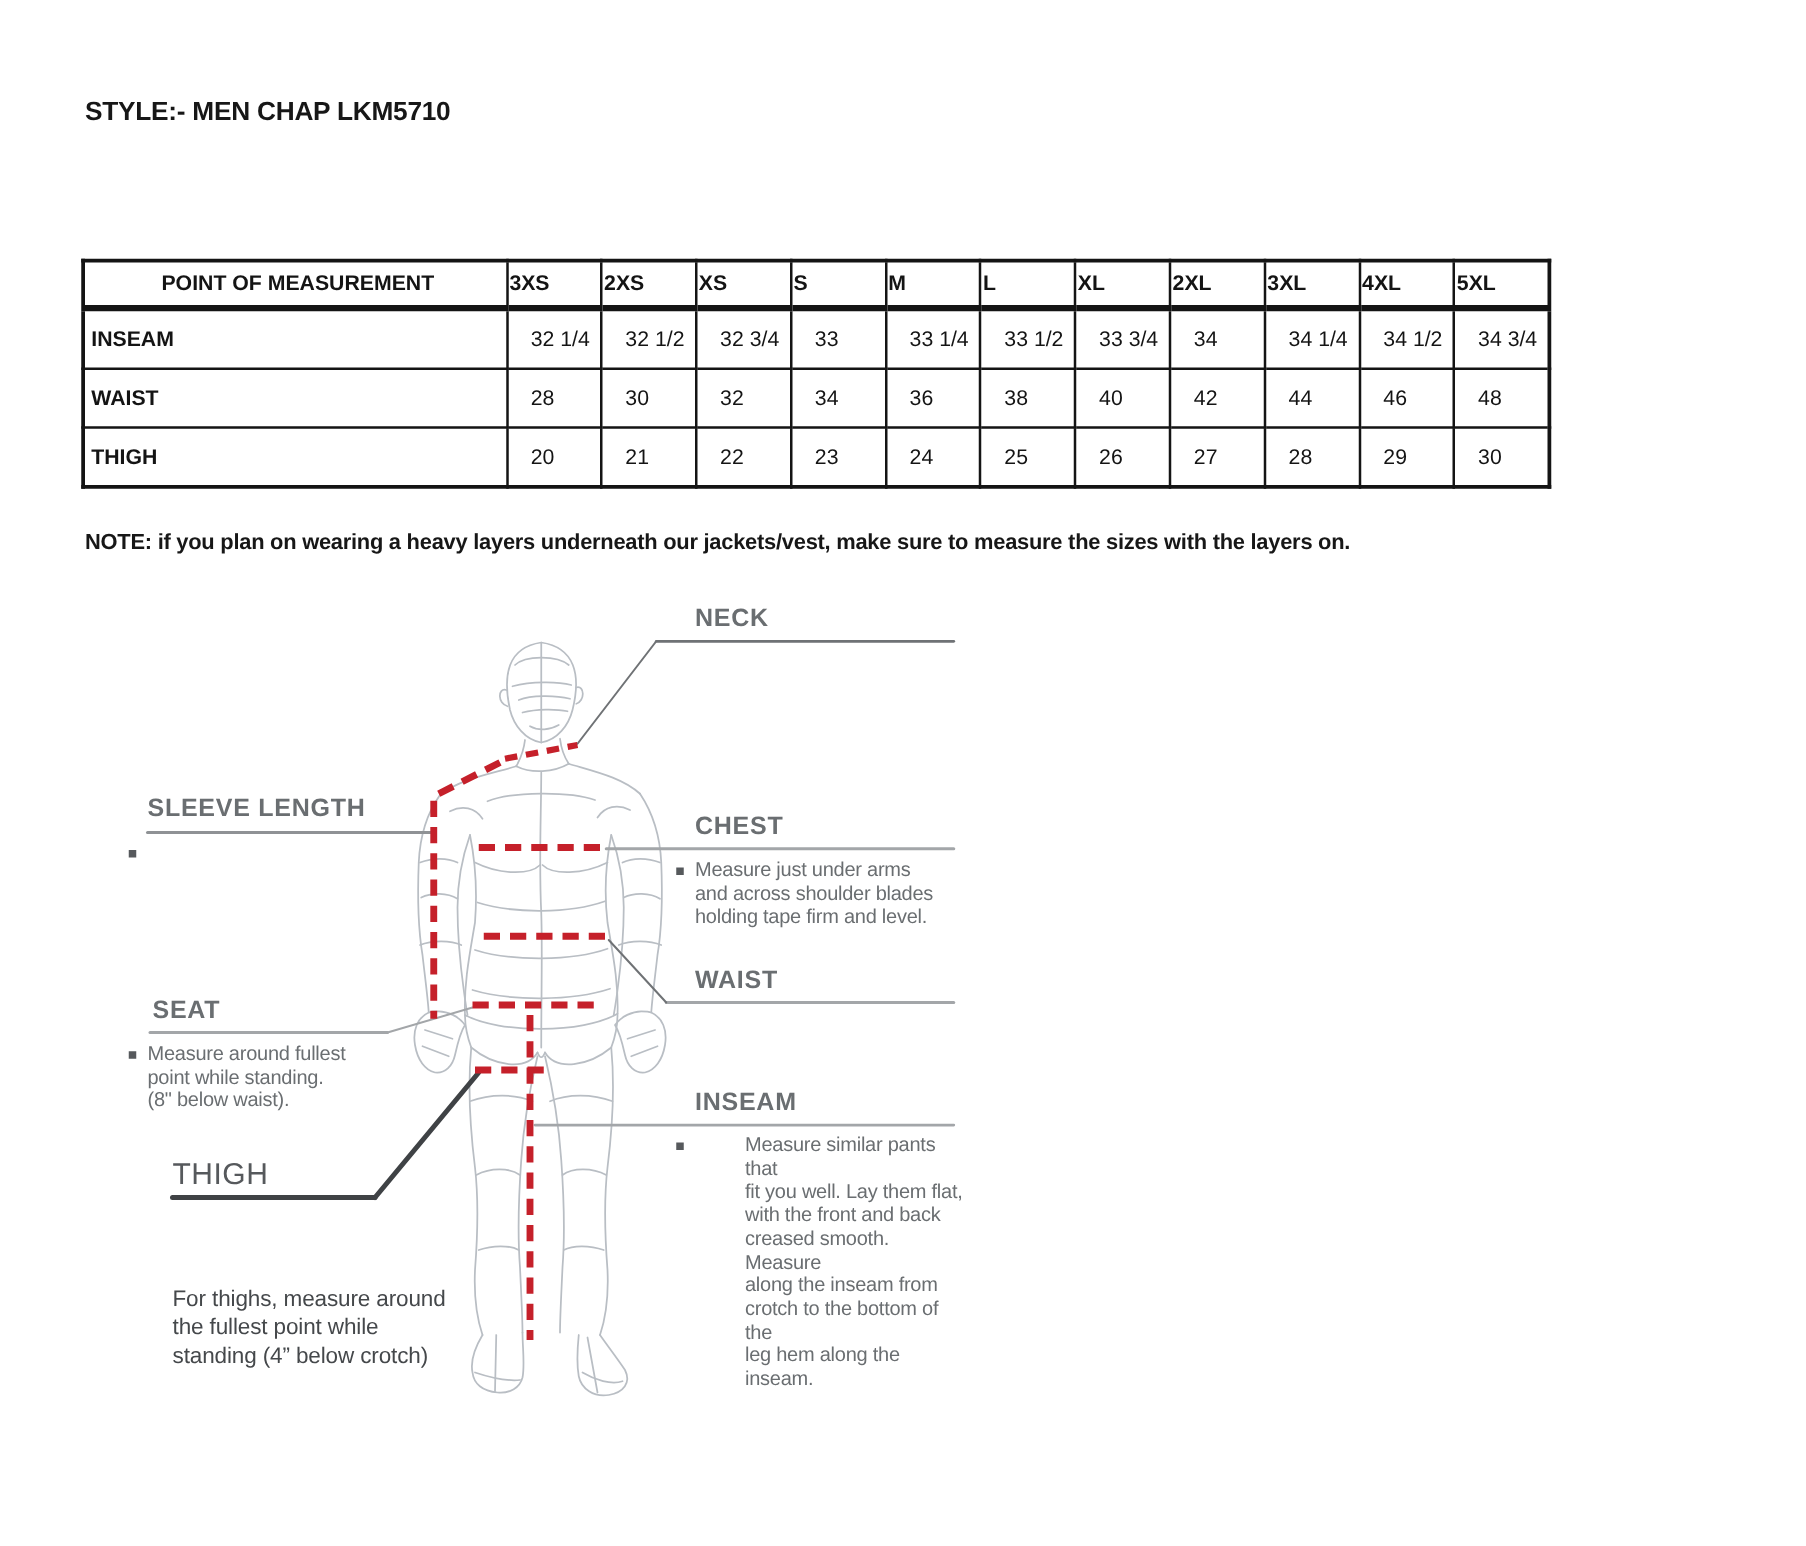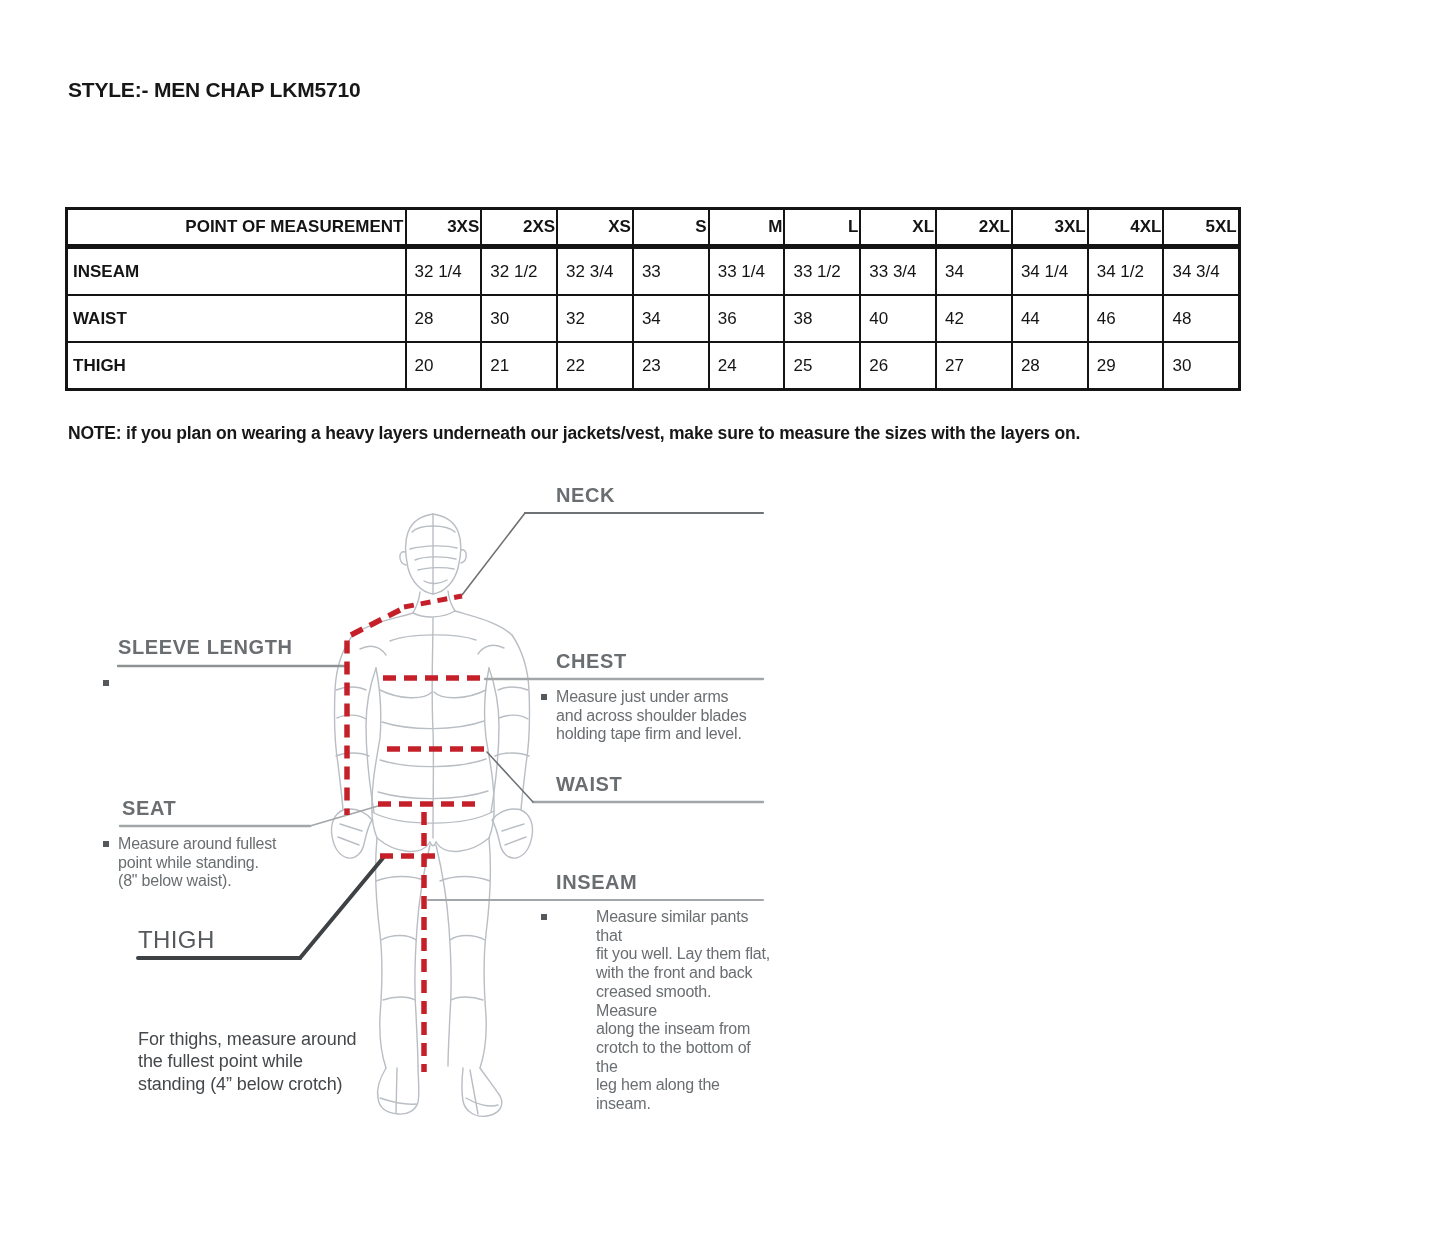--- a/index.html
+++ b/index.html
@@ -11,24 +11,24 @@
     position:absolute; left:68px; top:78px; margin:0;
     font-size:21px; font-weight:700; letter-spacing:-0.2px; color:#171717;
   }
   table.size-table {
     position:absolute; left:65px; top:207px; width:1173px;
     border-collapse:collapse; table-layout:fixed; border:3px solid #141414;
   }
   table.size-table th, table.size-table td {
     border:2.5px solid #141414; font-size:17px; overflow:hidden; white-space:nowrap;
   }
-  table.size-table thead th { height:32px; font-weight:700; text-align:right; border-bottom:5px solid #141414; }
-  table.size-table thead th.pom { text-align:right; padding-left:5px; }
+  table.size-table thead th { height:32px; font-weight:700; text-align:left; border-bottom:5px solid #141414; }
+  table.size-table thead th.pom { text-align:center; padding-left:5px; }
   table.size-table tbody th { height:43px; font-weight:700; text-align:left; padding-left:5px; }
-  table.size-table tbody td { height:43px; font-weight:400; text-align:left; padding-left:8px; }
+  table.size-table tbody td { height:43px; font-weight:400; text-align:left; padding-left:18px; }
   .note {
     position:absolute; left:68px; top:423px; margin:0; width:1180px;
     font-size:17.5px; font-weight:700; letter-spacing:-0.2px; color:#171717;
   }
   svg.diagram { position:absolute; left:0; top:0; }
   .g-head {
     position:absolute; margin:0; font-size:20px; font-weight:700;
     letter-spacing:0.6px; color:#6a6e71;
   }
   .g-block { position:absolute; display:flex; align-items:flex-start; }

